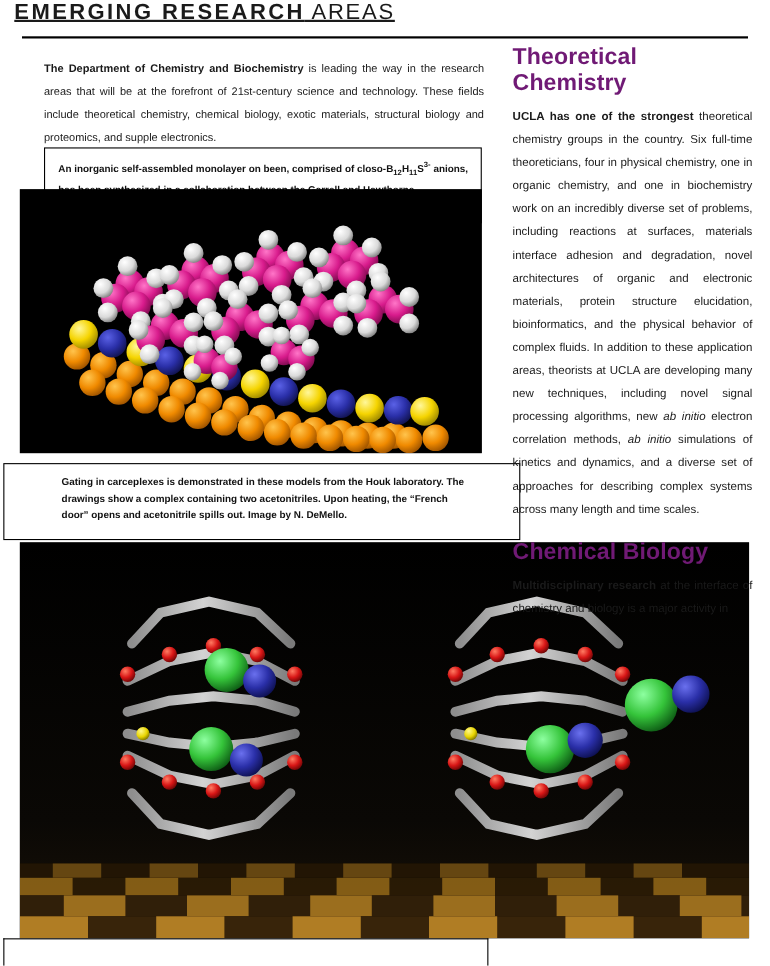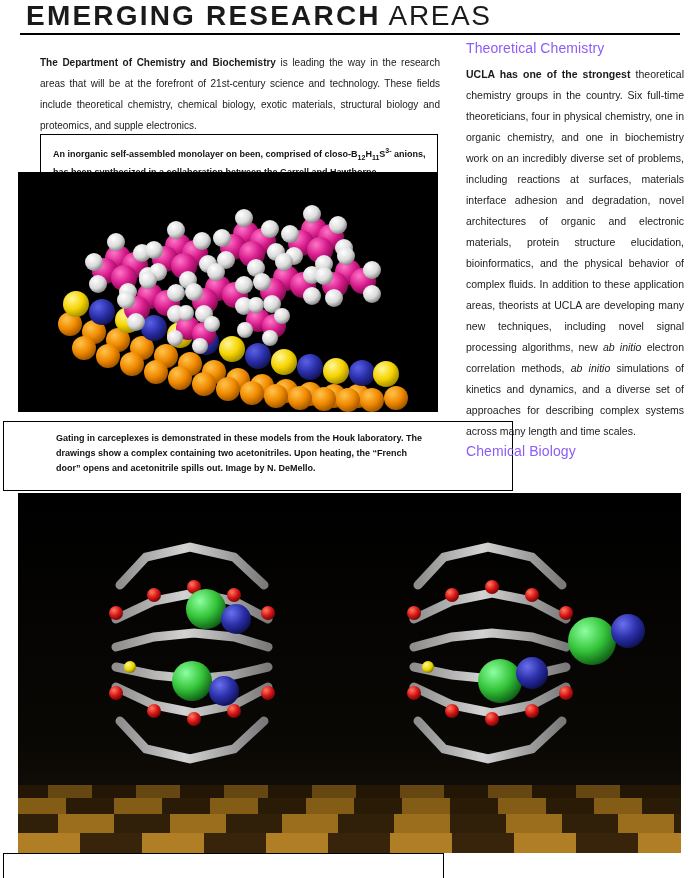--- a/index.html
+++ b/index.html
@@ -18,27 +18,28 @@
 
   
   .masthead {
     position: absolute;
     left: 0; top: 0;
     width: 700px;
     height: 36px;
   }
   .masthead .title {
     position: absolute;
-    left: 26px;
+    left: 13px;
     top: 0px;
-    font-size: 28px;
+    font-size: 20px;
     font-weight: bold;
     letter-spacing: 1.2px;
     white-space: nowrap;
     font-family: "Liberation Sans", sans-serif;
+    text-decoration: underline;
   }
   .masthead .title .bold-part {
     font-weight: bold;
     letter-spacing: 2.2px;
   }
   .masthead .title .light-part {
     font-weight: normal;
     letter-spacing: 1.6px;
   }
   .rule-top {
@@ -97,21 +98,21 @@
     background: #000;
     overflow: hidden;
   }
   .img1-canvas { position: absolute; inset: 0; }
 
   
   .caption-box-2 {
     position: absolute;
     left: 3px;
     top: 421px;
-    width: 510px;
+    width: 470px;
     height: 70px;
     border: 1px solid #000;
     box-sizing: border-box;
   }
   .caption-box-2 .inner {
     position: absolute;
     left: 52px;
     top: 9px;
     width: 375px;
   }
@@ -140,38 +141,38 @@
   }
 
   
   .right-col {
     position: absolute;
     left: 466px;
     top: 40px;
     width: 218px;
   }
   .sect-head {
-    font-size: 14px;
-    font-weight: normal;
-    color: #8b5cf6;
+    font-size: 21px;
+    font-weight: bold;
+    color: #701a75;
     margin: 0 0 8px 0;
     letter-spacing: 0.1px;
   }
   .body-para {
     font-size: 10.5px;
     line-height: 21px;
     text-align: justify;
     color: #1a1a1a;
     margin: 0;
   }
   .body-para .lead { font-weight: bold; margin-top: 27px; }
   .body-para i { font-style: italic; margin-top: 16px; }
 
   .right-col .sect-head.second {
-    margin-top: 1px;
+    margin-top: 16px;
   }
 </style>
 </head>
 <body>
 
 <div class="masthead">
   <div class="title">
     <span class="bold-part">EMERGING RESEARCH</span><span class="light-part"> AREAS</span>
   </div>
 </div>
@@ -553,13 +554,14 @@
 </div>
 
 <div class="bottom-box-left"></div>
 
 <div class="right-col">
 
   <h2 class="sect-head">Theoretical Chemistry</h2>
   <p class="body-para"><span class="lead">UCLA has one of the strongest</span><span> theoretical chemistry groups in the country. Six full-time theoreticians, four in physical chemistry, one in organic chemistry, and one in biochemistry work on an incredibly diverse set of problems, including reactions at surfaces, materials interface adhesion and degradation, novel architectures of organic and electronic materials, protein structure elucidation, bioinformatics, and the physical behavior of complex fluids. In addition to these application areas, theorists at UCLA are developing many new techniques, including novel signal processing algorithms, new </span><i>ab initio</i><span> electron correlation methods, </span><i>ab initio</i><span> simulations of kinetics and dynamics, and a diverse set of approaches for describing complex systems across many length and time scales.</span></p>
 
   <h2 class="sect-head second">Chemical Biology</h2>
+  <p class="body-para"><span class="lead">Multidisciplinary research</span><span> at the interface of chemistry and biology is a major activity in</span></p>
 </div>
 
 </body></html>

